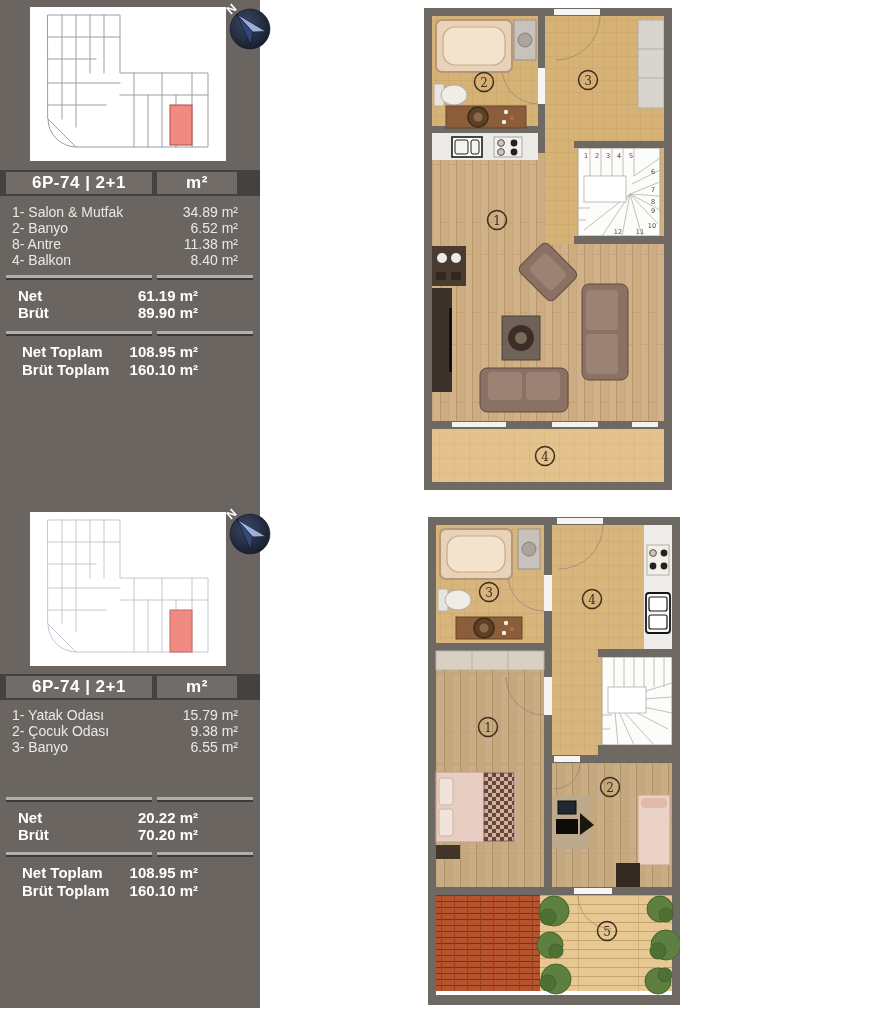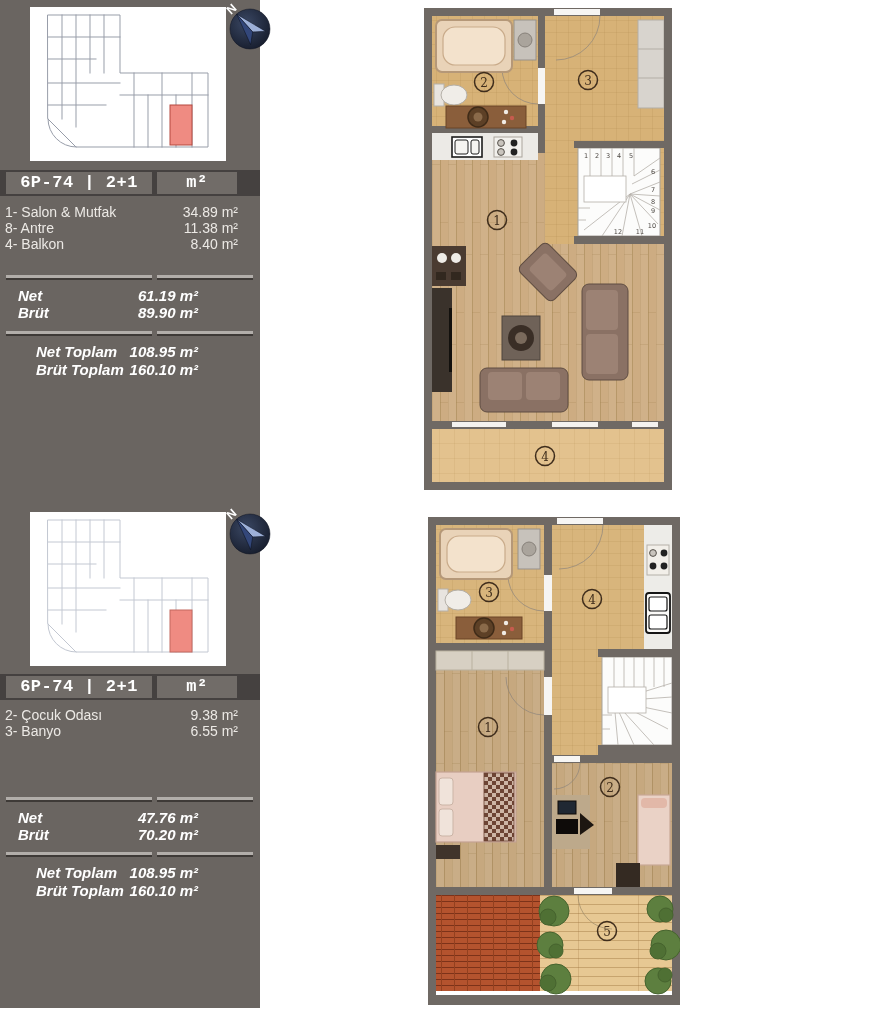--- a/index.html
+++ b/index.html
@@ -3,39 +3,39 @@
 <meta charset="utf-8">
 <style>
   html,body{margin:0;padding:0;background:#fff;}
   .page{position:relative;width:870px;height:1012px;background:#ffffff;overflow:hidden;
         font-family:"Liberation Sans",sans-serif;}
   .sidebar{position:absolute;left:0;top:0;width:260px;height:1008px;background:#6a6561;}
   .thumb{position:absolute;left:30px;width:196px;height:154px;background:#ffffff;}
   .thumb1{top:7px;} .thumb2{top:512px;}
   .compass{position:absolute;left:224px;width:48px;height:50px;}
   .compass1{top:1px;} .compass2{top:506px;}
-  .band{position:absolute;left:0;width:260px;height:26px;background:#454140;font-family:Liberation Mono, monospace;}
+  .band{position:absolute;left:0;width:260px;height:26px;background:#454140;}
   .band1{top:170px;} .band2{top:674px;}
   .cell{position:absolute;top:2px;height:22px;line-height:22px;background:#716c68;
         color:#ffffff;font-weight:bold;font-size:17px;text-align:center;letter-spacing:.5px;}
   .cell-unit{left:6px;width:146px;}
   .cell-m2{left:157px;width:80px;}
   .rooms{position:absolute;left:0;width:260px;}
   .rooms1{top:204px;} .rooms2{top:707px;}
   .room-row{display:flex;justify-content:space-between;height:16px;line-height:16px;
-            padding:0 22px 0 5px;color:#ece9e5;font-size:14px;}
+            padding:0 22px 0 12px;color:#ece9e5;font-size:14px;}
   .sep{position:absolute;left:0;width:260px;height:6px;}
   .sepA1{top:275px;} .sepA2{top:331px;} .sepB1{top:797px;} .sepB2{top:852px;}
   .seg{position:absolute;top:0;height:3px;background:#b2aeaa;box-shadow:0 2px 0 #3e3a37;}
   .seg-l{left:6px;width:146px;} .seg-r{left:157px;width:96px;}
-  .totals{position:absolute;left:0;width:220px;font-style:italic;}
+  .totals{position:absolute;left:0;width:220px;}
   .netA{top:287px;} .netB{top:809px;} .topA{top:343px;} .topB{top:864px;}
   .tot-row{display:flex;justify-content:space-between;height:17px;line-height:17px;
            padding:0 22px 0 18px;color:#ffffff;font-size:15px;font-weight:bold;}
-  .top-row{padding-left:36px;height:18px;line-height:18px;}
+  .top-row{padding-left:22px;height:18px;line-height:18px;}
   .plan{position:absolute;}
   .plan1{left:424px;top:8px;}
   .plan2{left:428px;top:517px;}
   svg text{user-select:none;}
   .stairnum{font-family:"DejaVu Sans",sans-serif;font-size:6.5px;fill:#4c4742;}
   .roomnum{font-family:"DejaVu Serif",serif;font-size:12px;fill:#3f2d1c;}
   .thumbline{stroke-linecap:square;}
 </style>
 </head>
 <body>
@@ -61,20 +61,24 @@
       <div class="cell cell-unit">6P-74 | 2+1</div>
       <div class="cell cell-m2">m²</div>
     </div>
 
     <div class="rooms rooms1">
       <div class="room-row">
         <span>1- Salon &amp; Mutfak</span>
         <span>34.89 m²</span>
       </div>
       <div class="room-row">
+        <span>2- Banyo</span>
+        <span>6.52 m²</span>
+      </div>
+      <div class="room-row">
         <span>8- Antre</span>
         <span>11.38 m²</span>
       </div>
       <div class="room-row">
         <span>4- Balkon</span>
         <span>8.40 m²</span>
       </div>
     </div>
 
     <div class="sep sepA1">
@@ -122,38 +126,42 @@
       </svg>
     </div>
 
     <div class="band band2">
       <div class="cell cell-unit">6P-74 | 2+1</div>
       <div class="cell cell-m2">m²</div>
     </div>
 
     <div class="rooms rooms2">
       <div class="room-row">
+        <span>1- Yatak Odası</span>
+        <span>15.79 m²</span>
+      </div>
+      <div class="room-row">
         <span>2- Çocuk Odası</span>
         <span>9.38 m²</span>
       </div>
       <div class="room-row">
         <span>3- Banyo</span>
         <span>6.55 m²</span>
       </div>
     </div>
 
     <div class="sep sepB1">
         <div class="seg seg-l"></div>
         <div class="seg seg-r"></div>
       </div>
 
     <div class="totals netB">
       <div class="tot-row">
         <span>Net</span>
-        <span>47.76 m²</span>
+        <span>20.22 m²</span>
       </div>
       <div class="tot-row">
         <span>Brüt</span>
         <span>70.20 m²</span>
       </div>
     </div>
 
     <div class="sep sepB2">
         <div class="seg seg-l"></div>
         <div class="seg seg-r"></div>

